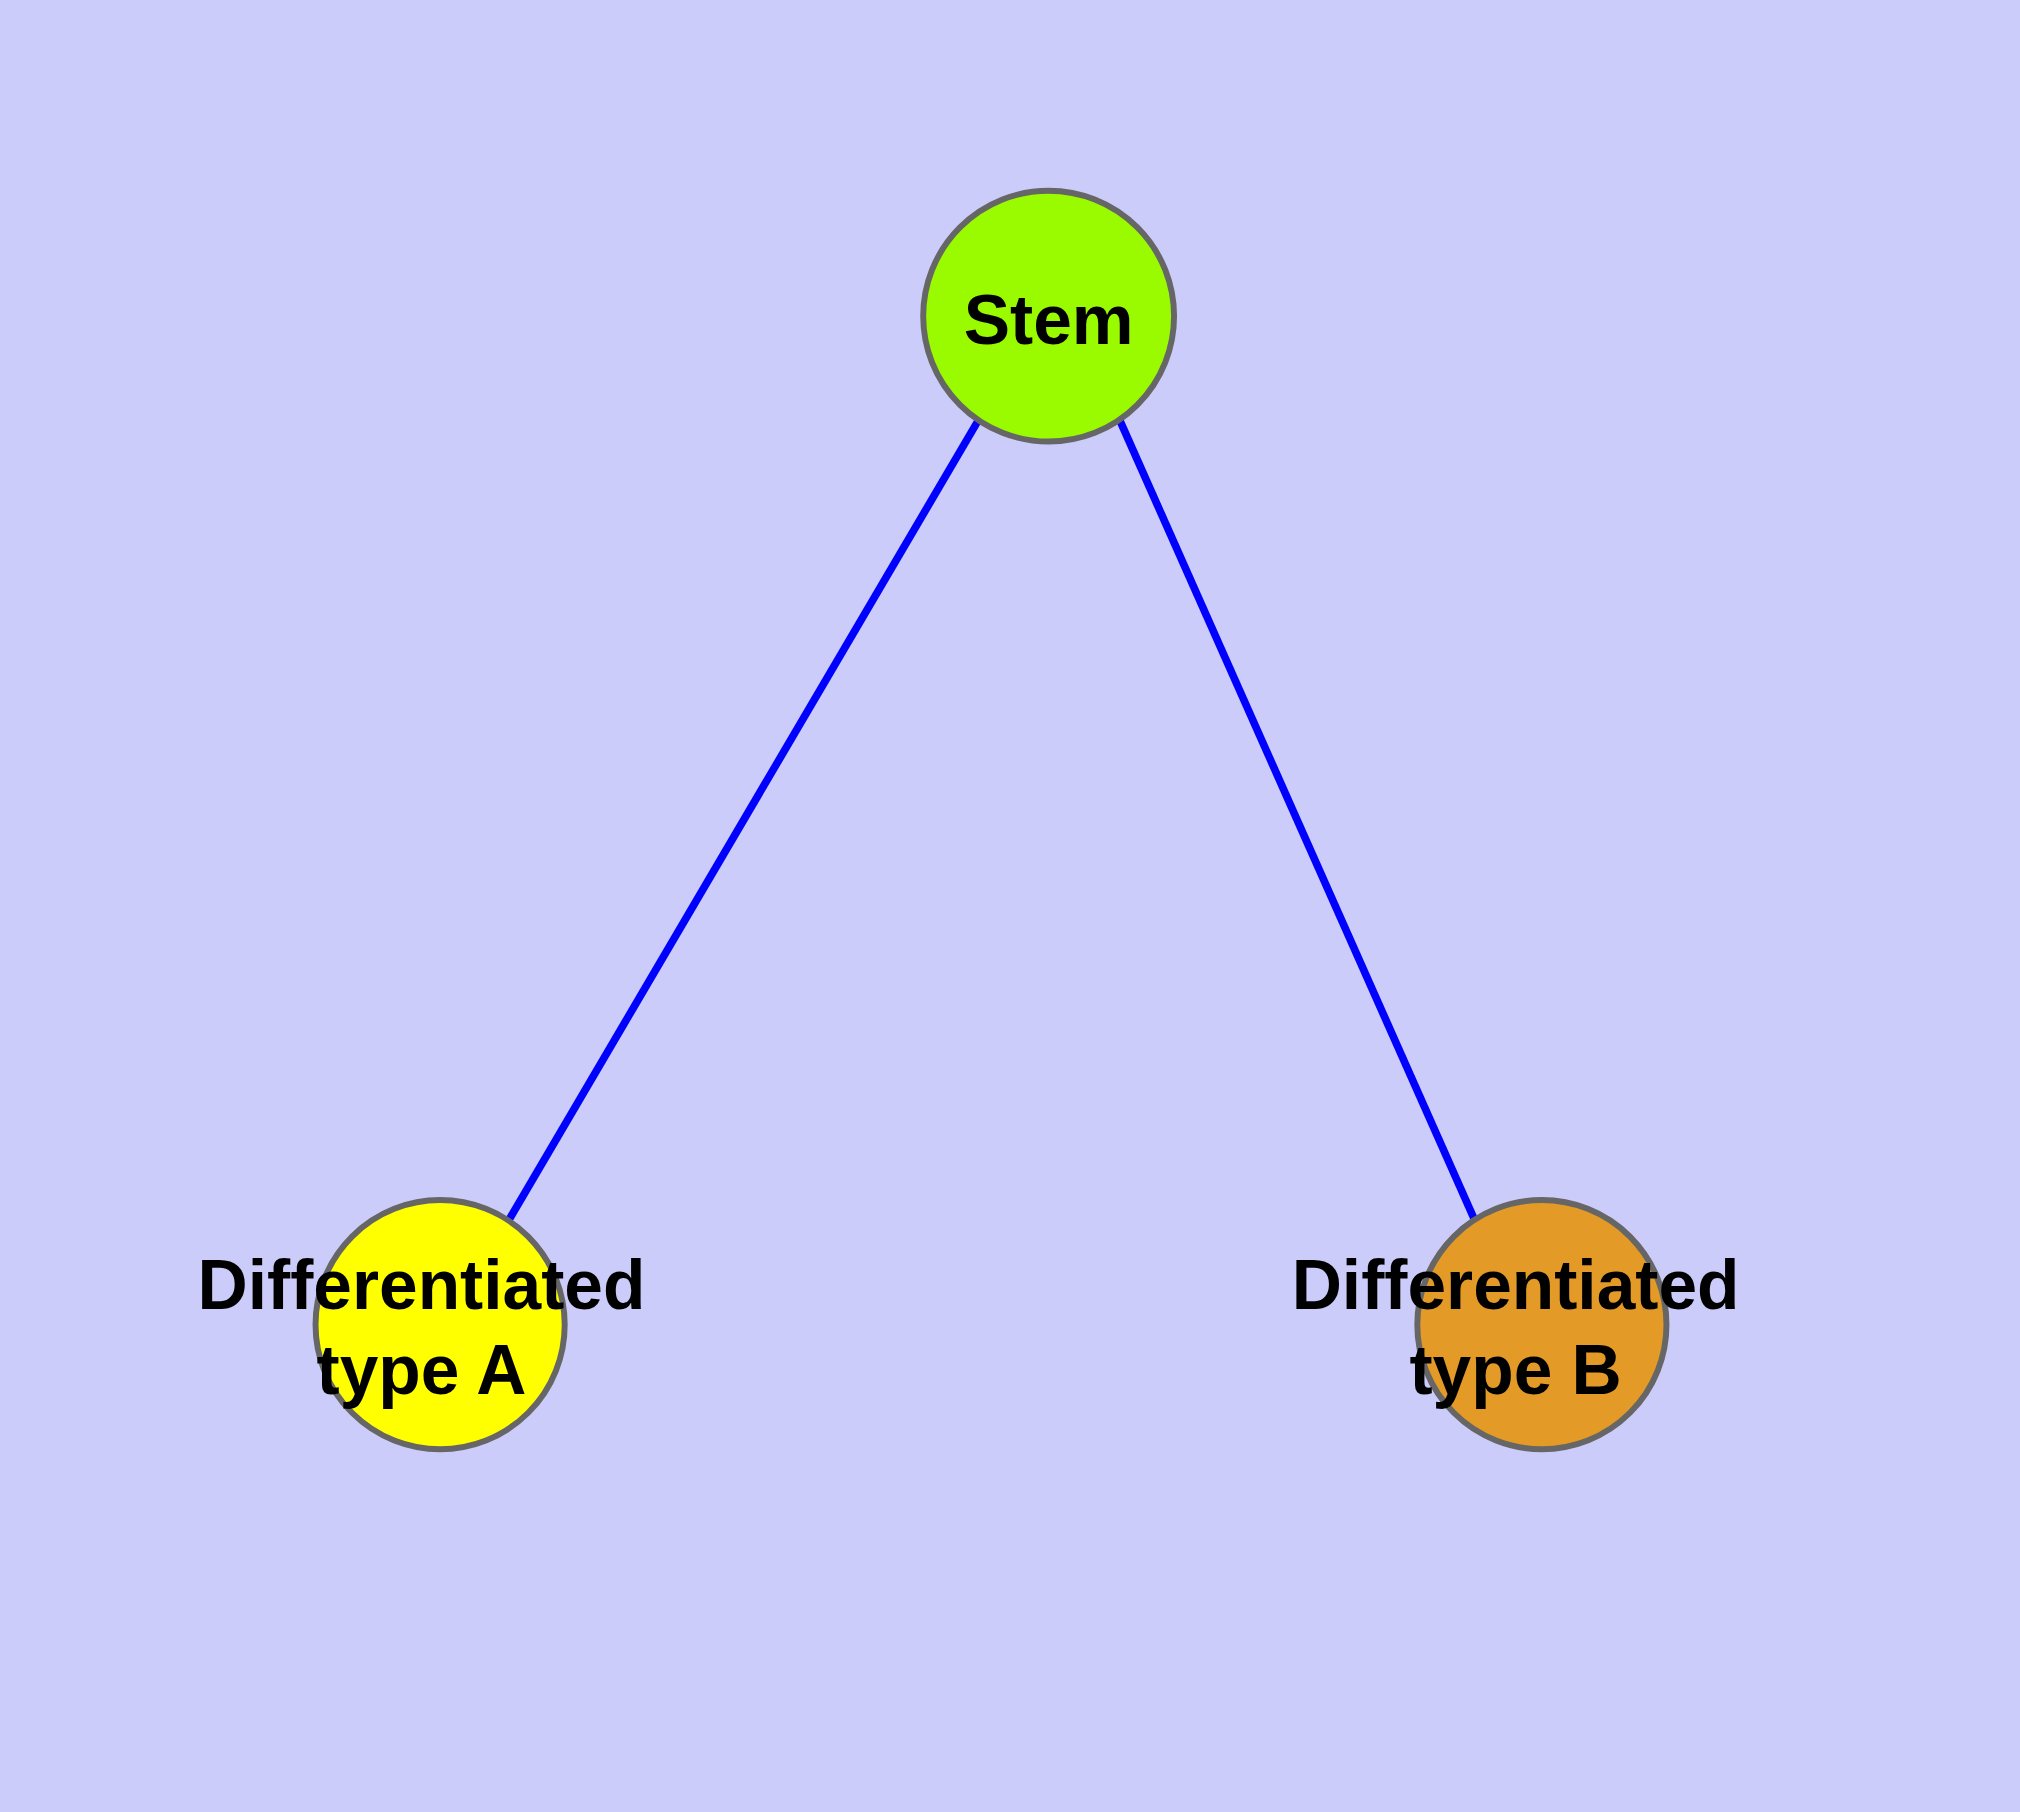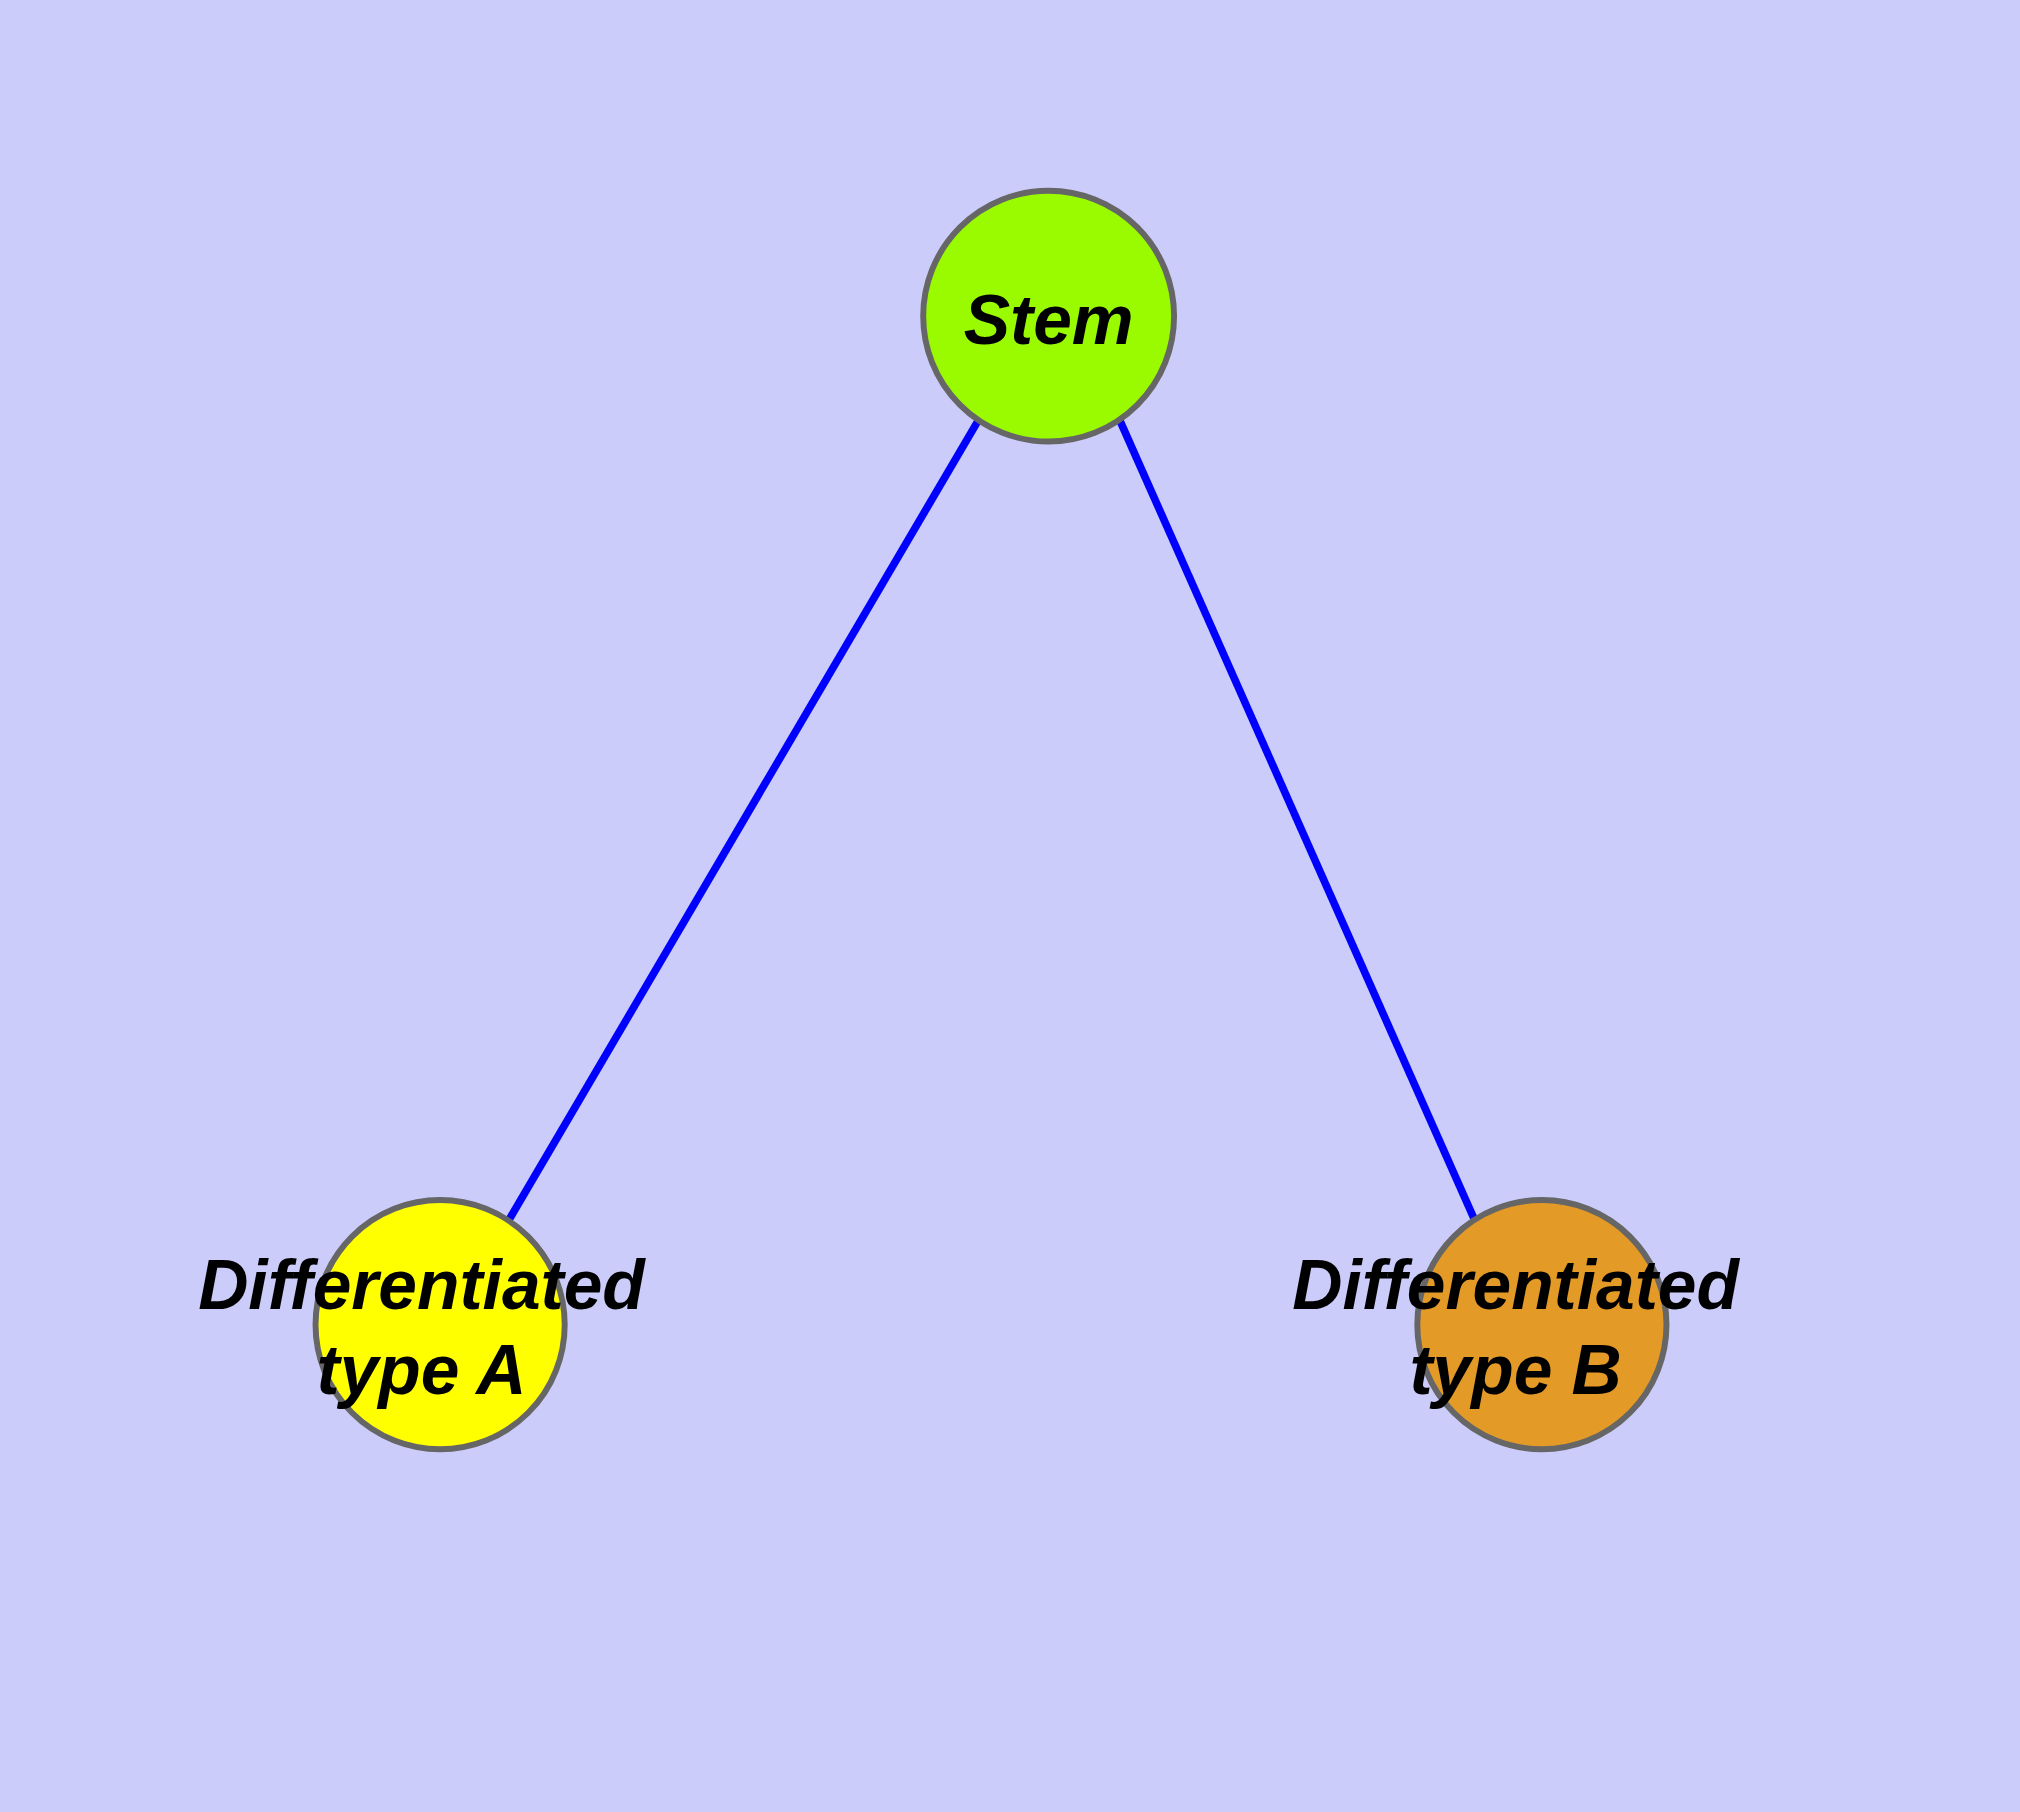--- a/index.html
+++ b/index.html
@@ -6,21 +6,20 @@
     margin: 0;
     padding: 0;
     background: #ffffff;
   }
   #canvas {
     position: relative;
     width: 2021px;
     height: 1812px;
     overflow: hidden;
     font-family: "Liberation Sans", "DejaVu Sans", sans-serif;
-    font-style: italic;
   }
   #graph-svg {
     position: absolute;
     left: 0;
     top: 0;
     width: 2021px;
     height: 1812px;
     display: block;
   }
   .node-label {

